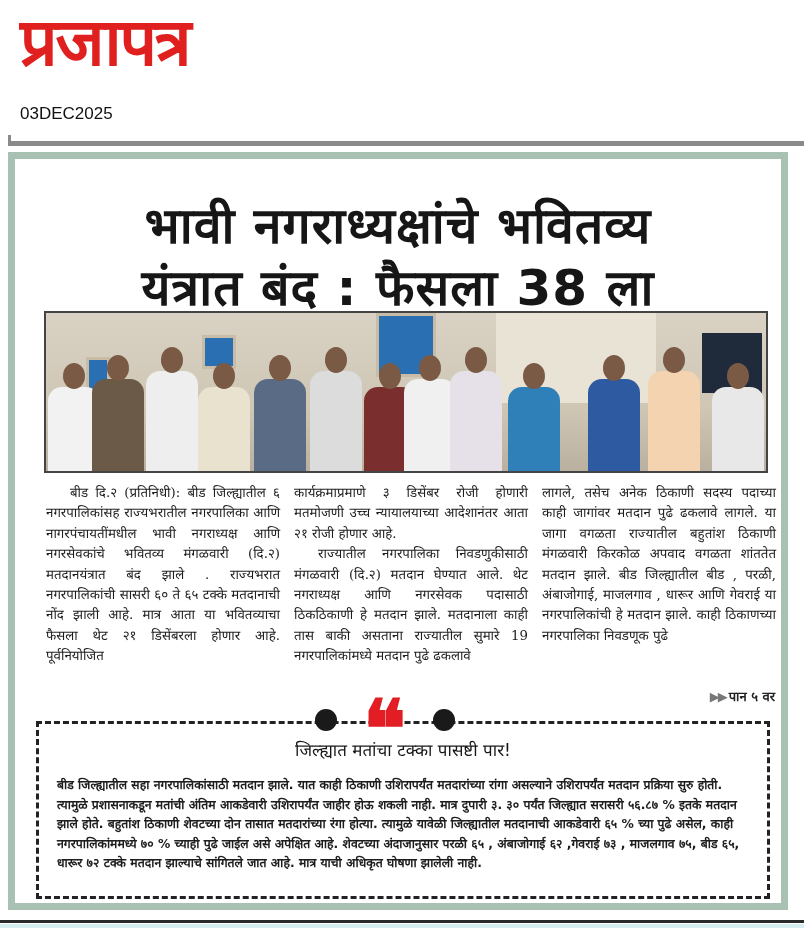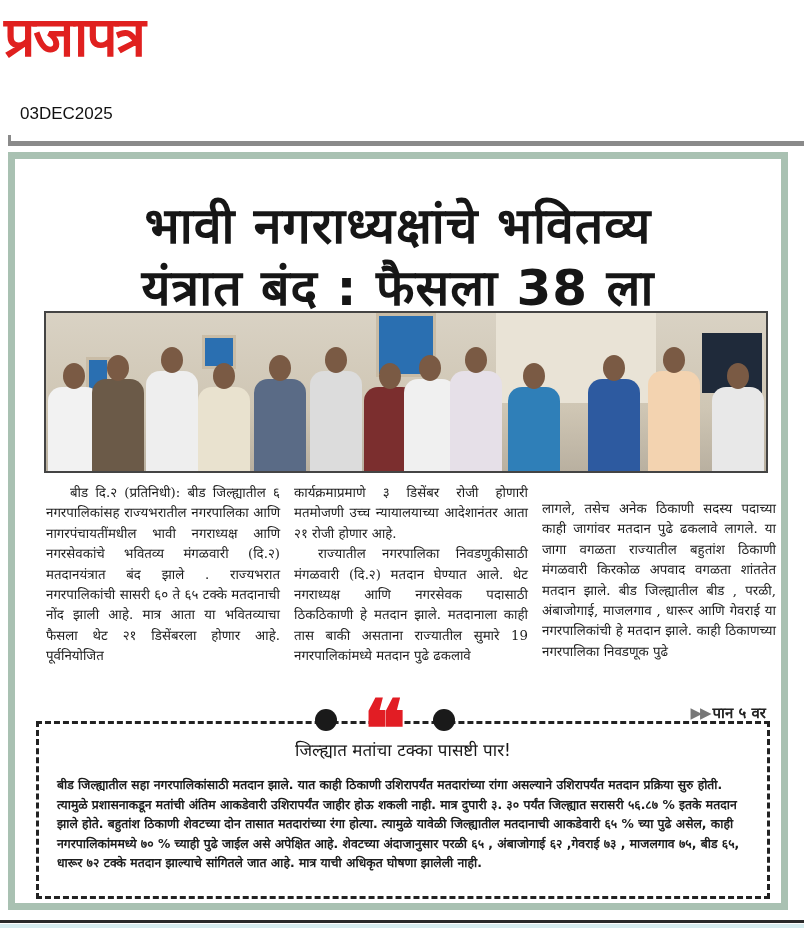--- a/index.html
+++ b/index.html
@@ -1,22 +1,22 @@
 <!DOCTYPE html>
 <html><head>
   <meta charset="utf-8">
   <style>
     * { box-sizing: border-box; margin: 0; padding: 0; }
     html, body { width: 804px; height: 928px; background: #ffffff; overflow: hidden; }
     body { position: relative; font-family: "DejaVu Sans", sans-serif; color: #1a1a1a; }
 
     .masthead {
-      position: absolute; left: 4px; top: 10px;
+      position: absolute; left: 20px; top: 10px;
       font-family: "DejaVu Sans", sans-serif;
-      font-weight: bold; font-size: 55px; line-height: 1;
+      font-weight: bold; font-size: 66px; line-height: 1;
       letter-spacing: -2px;
     }
     .dateline {
       position: absolute; left: 20px; top: 104px;
       font-family: "Liberation Sans", sans-serif; font-size: 17px; color: #111;
     }
     .rule-top {
       position: absolute; left: 8px; top: 141px; width: 796px; height: 5px;
     }
     .rule-top-tick {
@@ -64,22 +64,22 @@
       position: absolute; left: 31px; top: 324px; width: 720px; height: 220px;
     }
     .col {
       position: absolute; top: 0; width: 234px;
       font-family: "DejaVu Serif", serif; font-size: 13.3px; line-height: 20.4px;
       color: #1d1d1d; text-align: justify; text-align-last: left;
     }
     .col p { text-indent: 0; }
     .col .indent { text-indent: 24px; }
     .jump {
-      position: absolute; right: 10px; top: 204px;
-      font-family: "DejaVu Sans", sans-serif; font-size: 15px; font-weight: bold; color: #222;
+      position: absolute; right: 1px; top: 204px;
+      font-family: "DejaVu Sans", sans-serif; font-size: 13px; font-weight: bold; color: #222;
     }
     .jump .arrows { color: #777; letter-spacing: -2px; margin-right: 3px; }
 
     .box {
       position: absolute; left: 21px; top: 562px; width: 734px; height: 178px;
       border: 3px dashed #222;
     }
     .quote-ornament {
       position: absolute; left: 300px; top: 538px; width: 160px; height: 40px;
     }
@@ -185,21 +185,21 @@
   </div>
 
   <div class="columns">
     <div class="col" style="left:0;">
       <p class="indent">बीड दि.२ (प्रतिनिधी): बीड जिल्ह्यातील ६ नगरपालिकांसह राज्यभरातील नगरपालिका आणि नागरपंचायतींमधील भावी नगराध्यक्ष आणि नगरसेवकांचे भवितव्य मंगळवारी (दि.२) मतदानयंत्रात बंद झाले . राज्यभरात नगरपालिकांची सासरी ६० ते ६५ टक्के मतदानाची नोंद झाली आहे. मात्र आता या भवितव्याचा फैसला थेट २१ डिसेंबरला होणार आहे. पूर्वनियोजित</p>
     </div>
     <div class="col" style="left:248px;">
       <p>कार्यक्रमाप्रमाणे ३ डिसेंबर रोजी होणारी मतमोजणी उच्च न्यायालयाच्या आदेशानंतर आता २१ रोजी होणार आहे.</p>
       <p class="indent">राज्यातील नगरपालिका निवडणुकीसाठी मंगळवारी (दि.२) मतदान घेण्यात आले. थेट नगराध्यक्ष आणि नगरसेवक पदासाठी ठिकठिकाणी हे मतदान झाले. मतदानाला काही तास बाकी असताना राज्यातील सुमारे 19 नगरपालिकांमध्ये मतदान पुढे ढकलावे</p>
     </div>
-    <div class="col" style="left:496px;margin-top:16px;">
+    <div class="col" style="left:496px;">
       <p>लागले, तसेच अनेक ठिकाणी सदस्य पदाच्या काही जागांवर मतदान पुढे ढकलावे लागले. या जागा वगळता राज्यातील बहुतांश ठिकाणी मंगळवारी किरकोळ अपवाद वगळता शांततेत मतदान झाले. बीड जिल्ह्यातील बीड , परळी, अंबाजोगाई, माजलगाव , धारूर आणि गेवराई या नगरपालिकांची हे मतदान झाले. काही ठिकाणच्या नगरपालिका निवडणूक पुढे</p>
       <div class="jump">
         <span class="arrows">▶▶</span><span>पान ५ वर</span>
       </div>
     </div>
   </div>
 
   <div class="box">
     <div class="box-title">जिल्ह्यात मतांचा टक्का पासष्टी पार!</div>
     <div class="box-body">बीड जिल्ह्यातील सहा नगरपालिकांसाठी मतदान झाले. यात काही ठिकाणी उशिरापर्यंत मतदारांच्या रांगा असल्याने उशिरापर्यंत मतदान प्रक्रिया सुरु होती. त्यामुळे प्रशासनाकडून मतांची अंतिम आकडेवारी उशिरापर्यंत जाहीर होऊ शकली नाही. मात्र दुपारी ३. ३० पर्यंत जिल्ह्यात सरासरी ५६.८७ % इतके मतदान झाले होते. बहुतांश ठिकाणी शेवटच्या दोन तासात मतदारांच्या रंगा होत्या. त्यामुळे यावेळी जिल्ह्यातील मतदानाची आकडेवारी ६५ % च्या पुढे असेल, काही नगरपालिकांममध्ये ७० % च्याही पुढे जाईल असे अपेक्षित आहे. शेवटच्या  अंदाजानुसार परळी ६५ , अंबाजोगाई ६२ ,गेवराई ७३ , माजलगाव ७५, बीड ६५, धारूर ७२ टक्के मतदान झाल्याचे सांगितले जात आहे. मात्र याची अधिकृत घोषणा झालेली नाही.</div>

